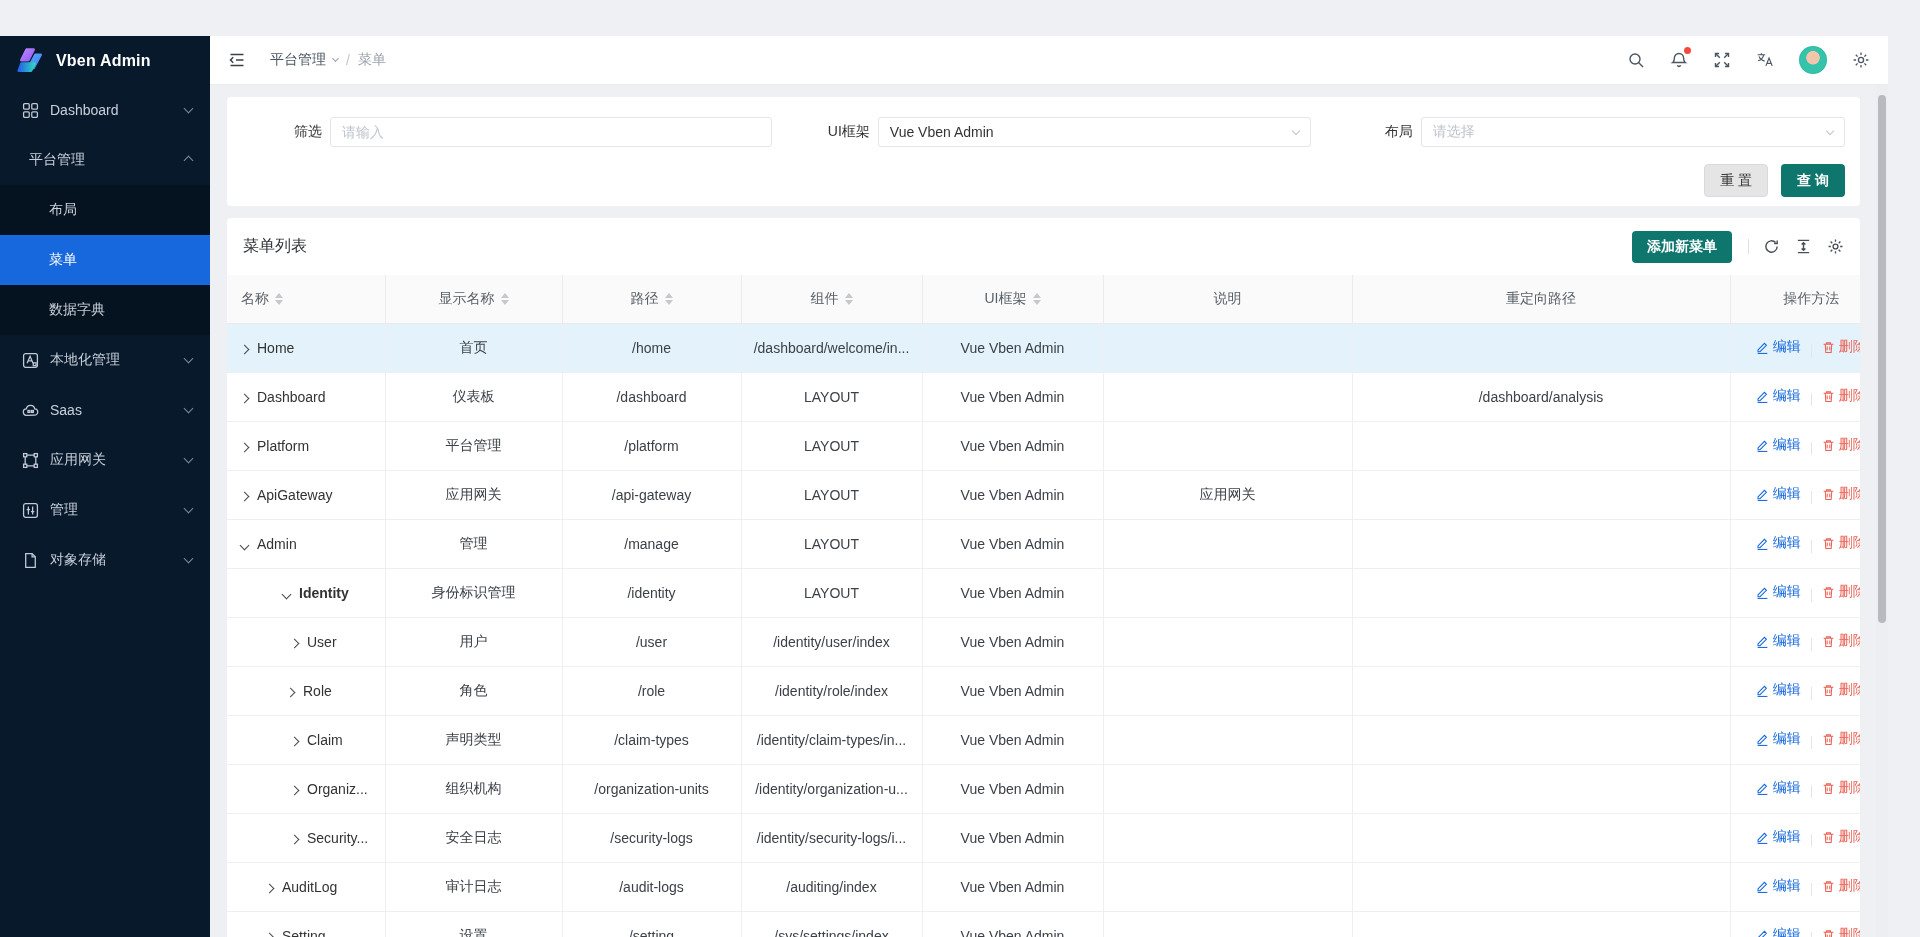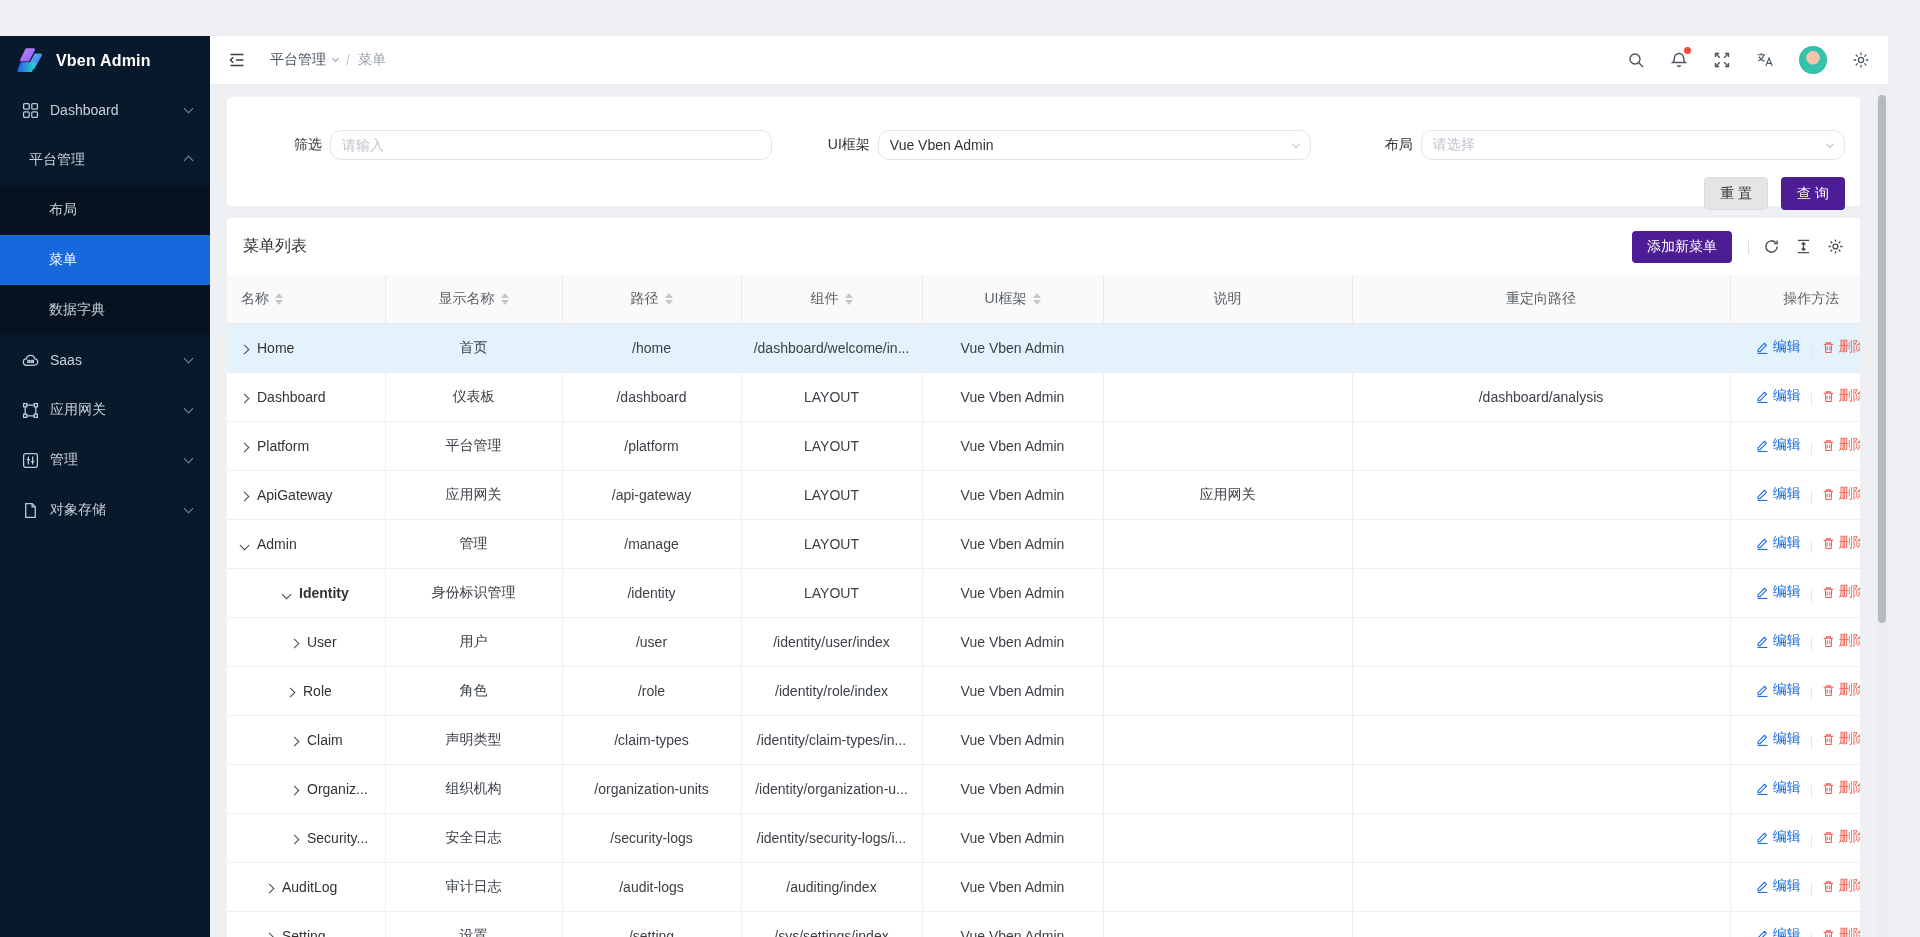--- a/index.html
+++ b/index.html
@@ -38,40 +38,40 @@
   .tico { width:18px; height:18px; color:#4b5563; cursor:pointer; position:relative; }
   .badge-dot { position:absolute; right:-3px; top:-4px; width:7px; height:7px; border-radius:50%; background:#f5483f; }
   .avatar { width:28px; height:28px; border-radius:50%; cursor:pointer;
     background:radial-gradient(circle at 50% 42%, #f2c5ad 0 30%, #35c3ab 33% 100%); box-shadow:inset 0 0 0 1px rgba(0,0,0,.05); }
 
   
   .content { position:absolute; left:210px; top:49px; right:12px; bottom:0; padding:12px 16px 0 17px; }
   .card { background:#fff; border-radius:4px; }
 
   
-  .filter-card { height:109px; margin-bottom:12px; padding:33px 15px 0 15px; }
+  .filter-card { height:109px; margin-bottom:12px; padding:20px 15px 0 15px; }
   .filter-row { display:flex; align-items:center; }
   .f-label { color:#333; text-align:right; flex:0 0 auto; }
   .lab1 { width:80px; margin-right:8px; }
   .lab2 { width:56px; margin-left:42px; margin-right:8px; }
   .lab3 { width:36px; margin-left:66px; margin-right:8px; }
-  .f-input, .f-select { height:30px; border:1px solid #e3e5e8; border-radius:11px; background:#fff;
+  .f-input, .f-select { height:30px; border:1px solid #e3e5e8; border-radius:3px; background:#fff;
     display:flex; align-items:center; padding:0 11px; font-size:14px; color:#333; }
   .f-input { width:450px; }
   input.f-input { outline:none; }
   input.f-input::placeholder { color:#bfc4cc; }
   .sel1 { width:441px; } .sel2 { width:432px; }
   .f-select { justify-content:space-between; cursor:pointer; }
   .f-select .chev { width:6px; height:6px; color:#c0c4cc; margin-top:-2px; }
   .placeholder { color:#bfc4cc; }
   .filter-btns { display:flex; justify-content:flex-end; gap:13px; margin-top:17px; }
   .btn { height:33px; padding:0 15px; border-radius:4px; font-size:14px; display:inline-flex;
     align-items:center; cursor:pointer; border:1px solid transparent; }
   .btn-default { background:#e5e5e5; border-color:#d9dbe0; color:#333; }
-  .btn-primary { background:#4c1d95; color:#fff; }
+  .btn-primary { background:#0f766e; color:#fff;font-weight:bold; }
 
   
   .table-card { min-height:770px; overflow:hidden; }
   .card-head { height:57px; display:flex; align-items:center; padding:0 16px; }
   .card-title { font-size:16px; color:#2f3338; font-weight:500; }
   .head-tools { margin-left:auto; display:flex; align-items:center; }
   .btn-add { height:32px; padding:0 14px; }
   .tool-div { width:1px; height:15px; background:#dcdfe3; margin:0 14px 0 16px; }
   .tool-ico { width:17px; height:17px; color:#4a4f57; cursor:pointer; margin-left:15px; }
   .tool-ico:first-of-type { margin-left:0; }
@@ -153,20 +153,29 @@
           <span>布局</span>
         </div>
         <div class="sub-item active">
           <span>菜单</span>
         </div>
         <div class="sub-item">
           <span>数据字典</span>
         </div>
       </div>
 
+      <div class="nav-item">
+        <svg class="mi" viewBox="0 0 16 16" fill="none" stroke="currentColor" stroke-width="1.2">
+          <rect x="1.5" y="1.5" width="13" height="13" rx="2"></rect>
+            <path d="M4.8 10.5 7.6 4l2.8 6.5M5.8 8.4h3.6"></path>
+            <rect x="10.6" y="10.2" width="2.6" height="2.6"></rect>
+        </svg>
+        <span>本地化管理</span>
+        <span class="chev down nav-chev"></span>
+      </div>
 
       <div class="nav-item">
         <svg class="mi" viewBox="0 0 16 16" fill="none" stroke="currentColor" stroke-width="1.2">
           <path d="M4.4 12.5a3 3 0 0 1-.3-6A4 4 0 0 1 12 6.4a2.9 2.9 0 0 1-.4 6z"></path>
           <rect x="5.6" y="8" width="1.8" height="1.8"></rect>
             <rect x="8.9" y="8" width="1.8" height="1.8"></rect>
         </svg>
         <span>Saas</span>
         <span class="chev down nav-chev"></span>
       </div>

